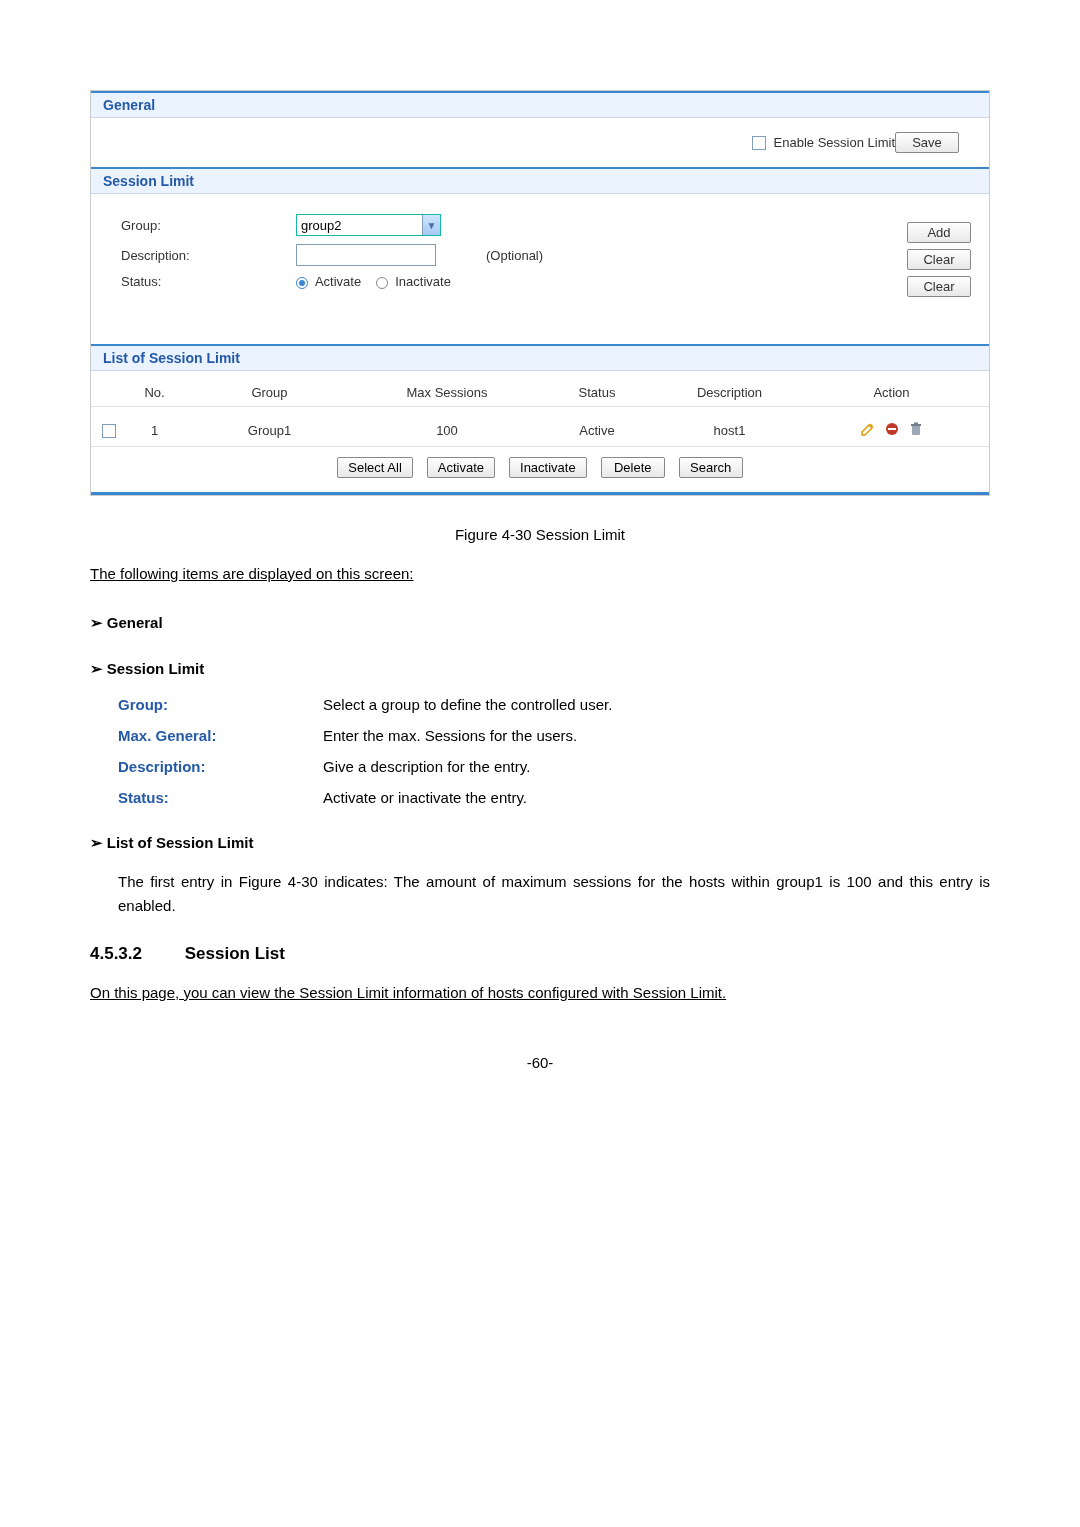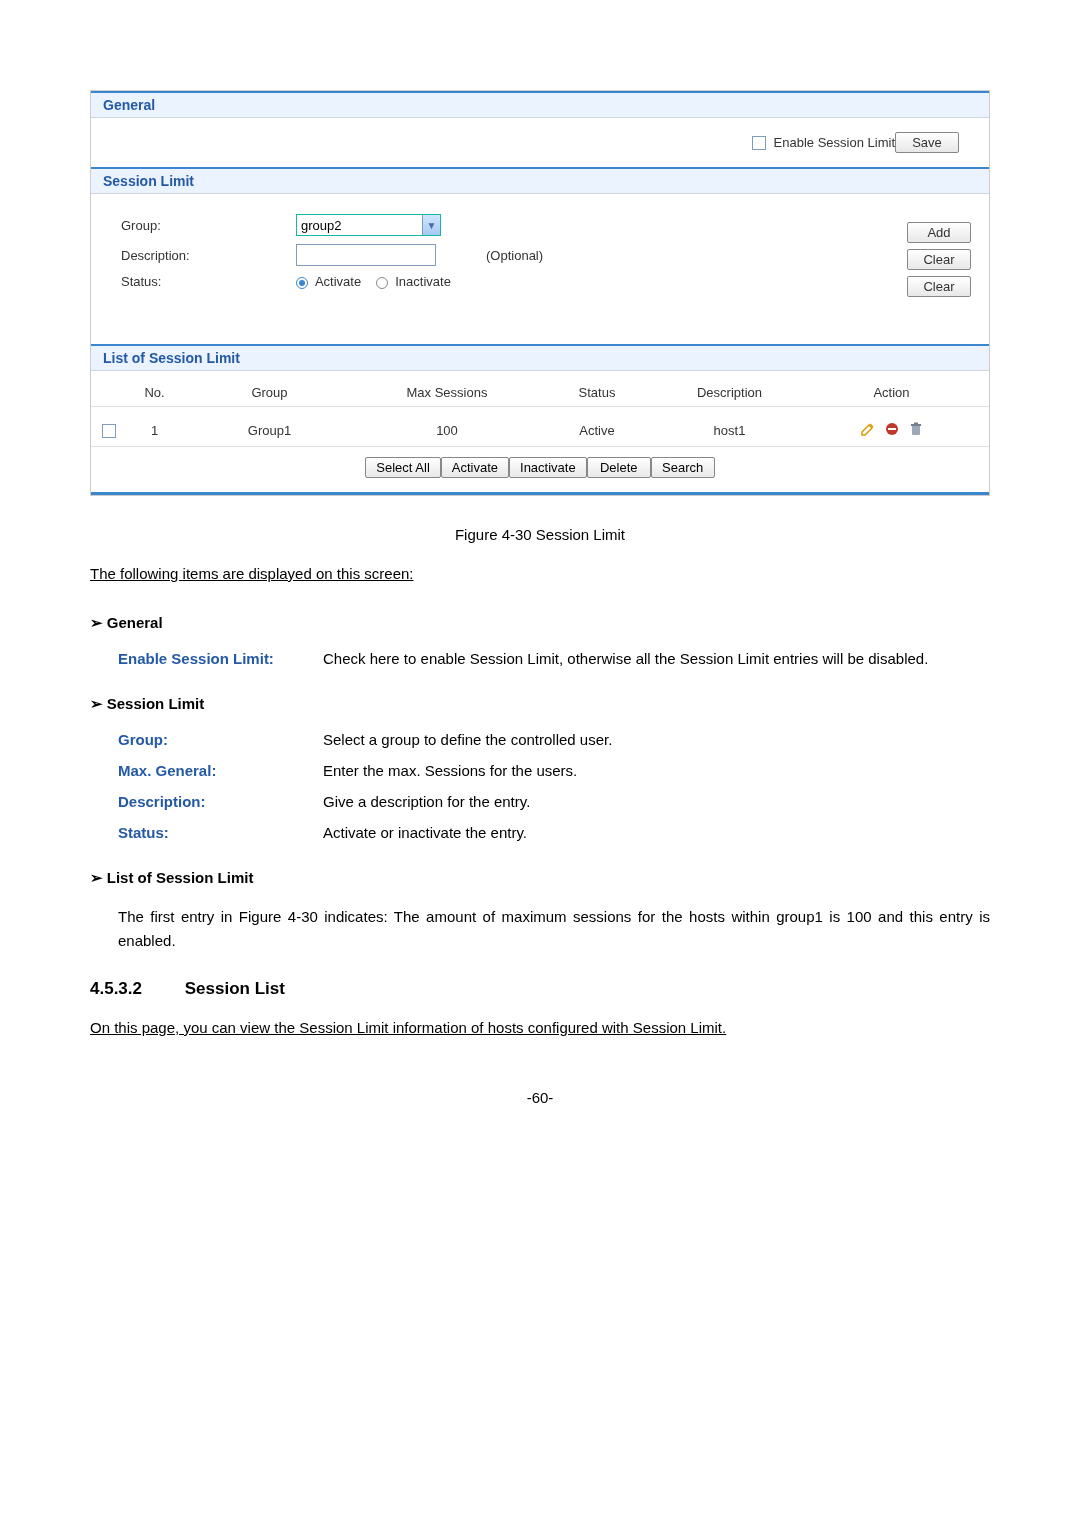--- a/index.html
+++ b/index.html
@@ -116,21 +116,21 @@
   .table-row  { border-bottom:1px solid #e0e0e0; padding-left:8px; padding-right:8px;}
   .c-chk{width:28px;display:flex;justify-content:center;}
   .c-no{width:55px;text-align:center;}
   .c-grp{width:175px;text-align:center;}
   .c-max{width:180px;text-align:center;}
   .c-stat{width:120px;text-align:center;}
   .c-desc{width:145px;text-align:center;}
   .c-act{flex:1;text-align:center;}
   .action-icons { display:inline-flex;gap:8px;justify-content:center;}
   .ico { width:16px;height:16px;display:inline-block;}
-  .btnbar {display:flex;gap:0;justify-content:center;padding:10px 0 14px 0;}
+  .btnbar {display:flex;gap:14px;justify-content:center;padding:10px 0 14px 0;}
   .figure-bottom{border-bottom:3px solid #3a86cf;}
 
   
   .caption {text-align:center;font-size:15px;margin:20px 0 20px 0;}
   .body-text {font-size:15px;line-height:1.5;text-decoration:underline;}
   .arrow-head {font-weight:bold;font-size:15px;margin:28px 0 18px 0;}
   .arrow-head::before{content:"➢  ";}
   .def-row {display:flex;font-size:15px;margin:14px 0 14px 28px;}
   .def-term {width:205px;color:#2459a6;font-weight:bold; flex-shrink:0;}
   .def-term.wide {width:205px;}
@@ -242,24 +242,20 @@
       <span class="btn">Delete</span>
       <span class="btn">Search</span>
     </div>
   </div>
 
   <div class="caption">Figure 4-30 Session Limit</div>
 
   <div class="body-text">The following items are displayed on this screen:</div>
 
   <div class="arrow-head">General</div>
-  <div class="def-row">
-    <div class="def-term wide" style="text-align:justify;">Enable Session Limit:</div>
-    <div class="def-desc">Check here to enable Session Limit, otherwise all the Session Limit entries will be disabled.</div>
-  </div>
 
   <div class="arrow-head">Session Limit</div>
   <div class="def-row">
       <div class="def-term">Group:</div>
       <div class="def-desc">Select a group to define the controlled user.</div>
     </div>
   <div class="def-row">
       <div class="def-term">Max. General:</div>
       <div class="def-desc">Enter the max. Sessions for the users.</div>
     </div>

